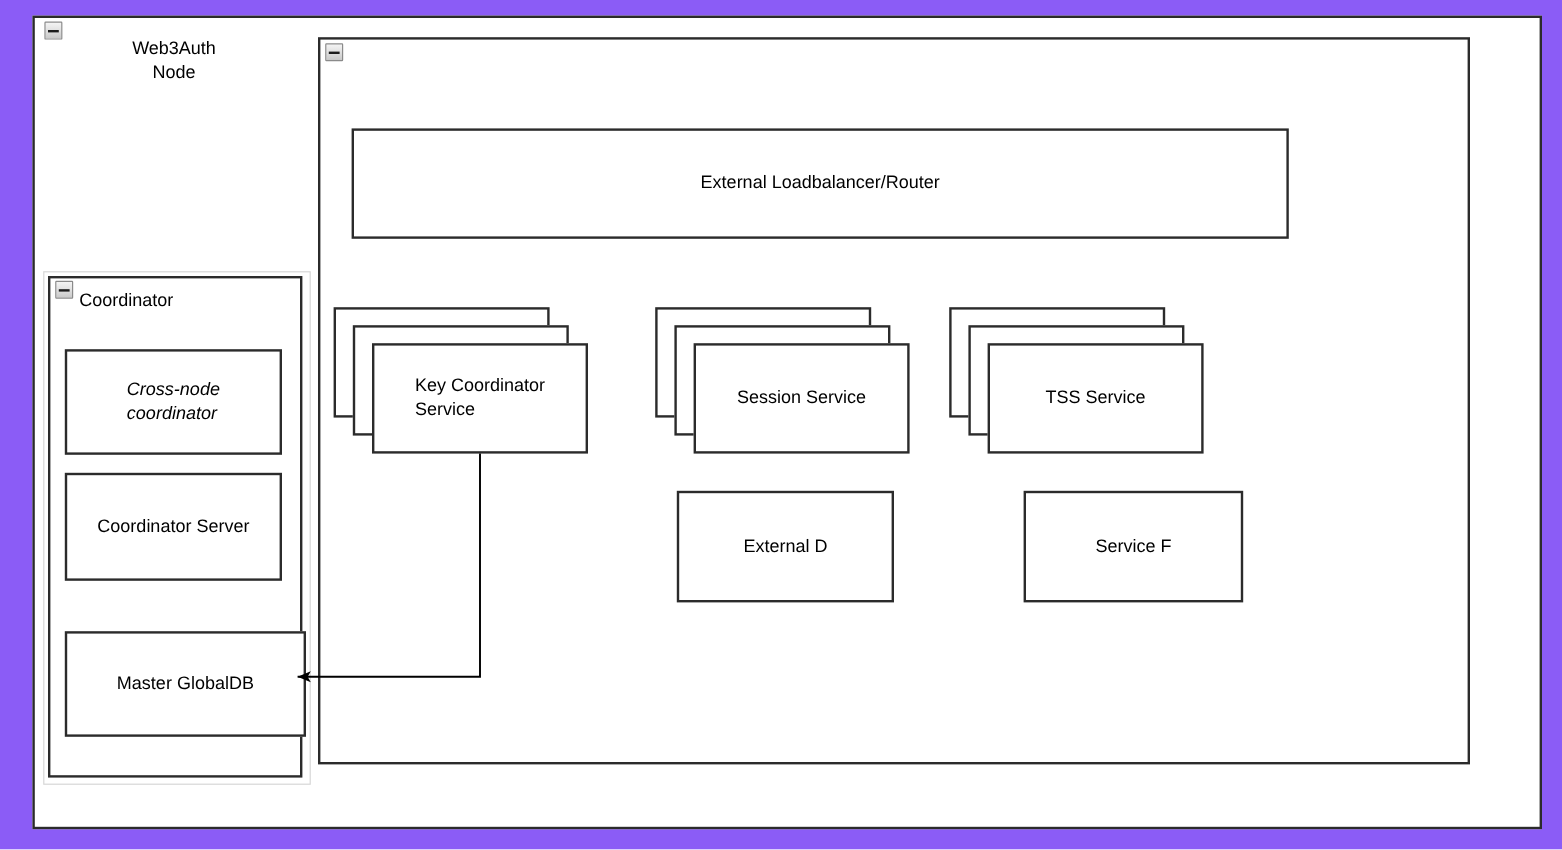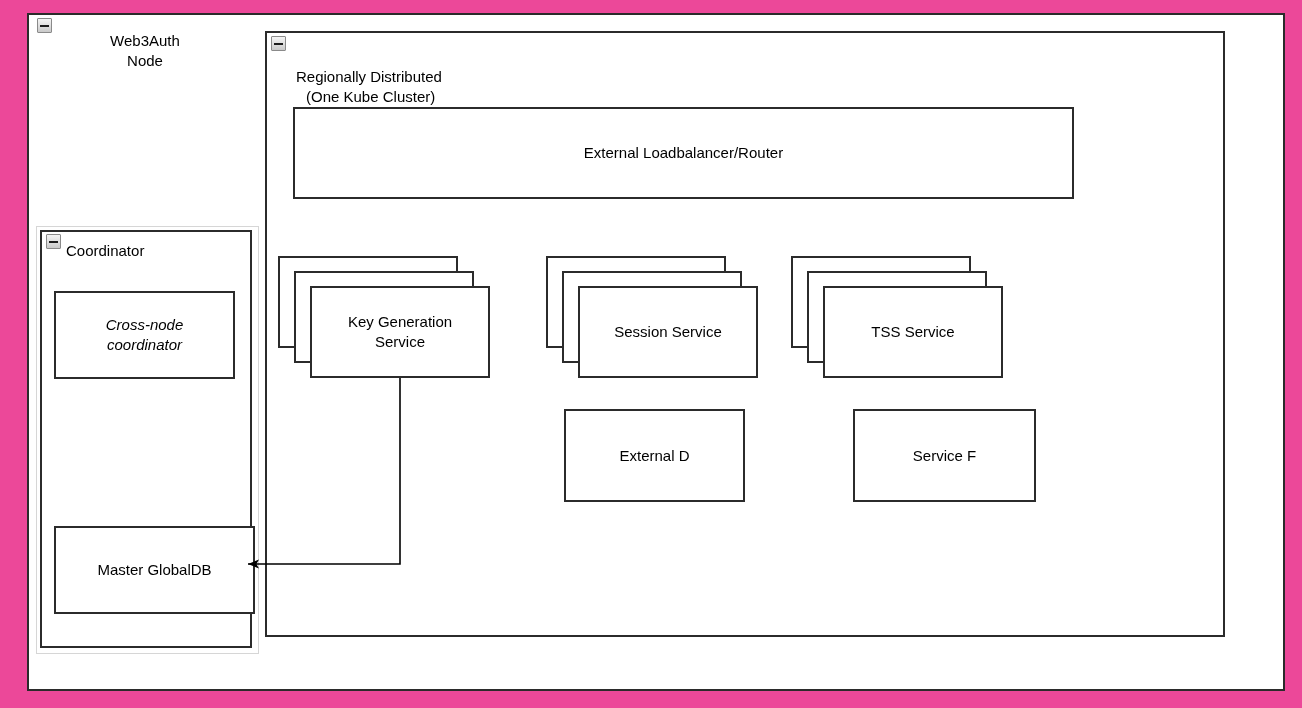--- a/index.html
+++ b/index.html
@@ -8,21 +8,21 @@
     background: #ffffff;
   }
   body {
     font-family: "Liberation Sans", sans-serif;
     -webkit-font-smoothing: antialiased;
   }
   #canvas {
     position: relative;
     width: 1302px;
     height: 708px;
-    background: #ec4899;
+    background: #8b5cf6;
     overflow: hidden;
   }
 
   
   .box {
     position: absolute;
     box-sizing: border-box;
     background: #ffffff;
     border: 2px solid #2b2b2b;
   }
@@ -33,21 +33,21 @@
     text-align: center;
     white-space: pre-line;
     line-height: 1.32;
   }
   .centered-label {
     position: absolute;
     inset: 0;
     display: flex;
     align-items: center;
     justify-content: center;
-    text-align: center;
+    text-align: left;
     white-space: pre-line;
     line-height: 1.32;
     color: #000000;
     font-size: 15px;
   }
 
   
   .collapse-icon {
     position: absolute;
     width: 15px;
@@ -155,49 +155,48 @@
 
 <div id="canvas">
 
   <div class="box" id="outer-node-box"></div>
   <div class="collapse-icon" style="left:37px; top:18px;"></div>
   <div class="label" id="outer-node-title">Web3Auth
 Node</div>
 
   <div class="box" id="kube-cluster-box"></div>
   <div class="collapse-icon" style="left:271px; top:36px;"></div>
-  <div class="label" id="kube-cluster-title">
-    <span>Regionally Distributed</span>
-    <span class="line2">(One Kube Cluster)</span>
-  </div>
 
   <div class="box" style="left:293px; top:107px; width:781px; height:92px;">
     <div class="centered-label">External Loadbalancer/Router</div>
   </div>
 
   <div id="coordinator-frame"></div>
   <div class="box" id="coordinator-box"></div>
   <div class="collapse-icon" style="left:46px; top:234px;"></div>
   <div class="label" id="coordinator-title">Coordinator</div>
 
   <div class="box" style="left:54px; top:291px; width:181px; height:88px;font-style:italic;">
     <div class="centered-label">Cross-node
 coordinator</div>
   </div>
 
+  <div class="box" style="left:54px; top:394px; width:181px; height:90px;">
+    <div class="centered-label">Coordinator Server</div>
+  </div>
 
   <div class="box" style="left:54px; top:526px; width:201px; height:88px;">
     <div class="centered-label">Master GlobalDB</div>
   </div>
 
   <div class="stack" style="left:278px; top:256px; width:212px; height:122px;">
     <div class="card back"></div>
     <div class="card mid"></div>
     <div class="card front">
-      <div class="centered-label">Key Generation
+      <div class="centered-label">Key Coordinator
 Service</div>
     </div>
   </div>
 
   <div class="stack" style="left:546px; top:256px; width:212px; height:122px;">
     <div class="card back"></div>
     <div class="card mid"></div>
     <div class="card front">
       <div class="centered-label">Session Service</div>
     </div>

